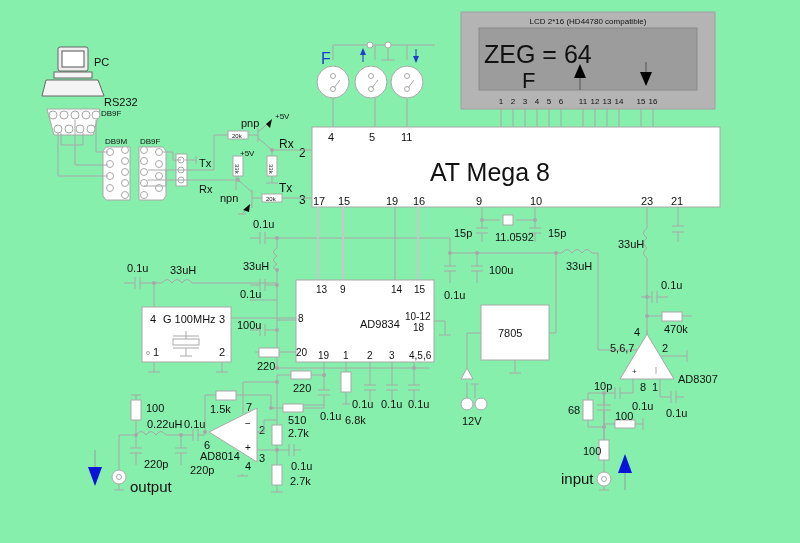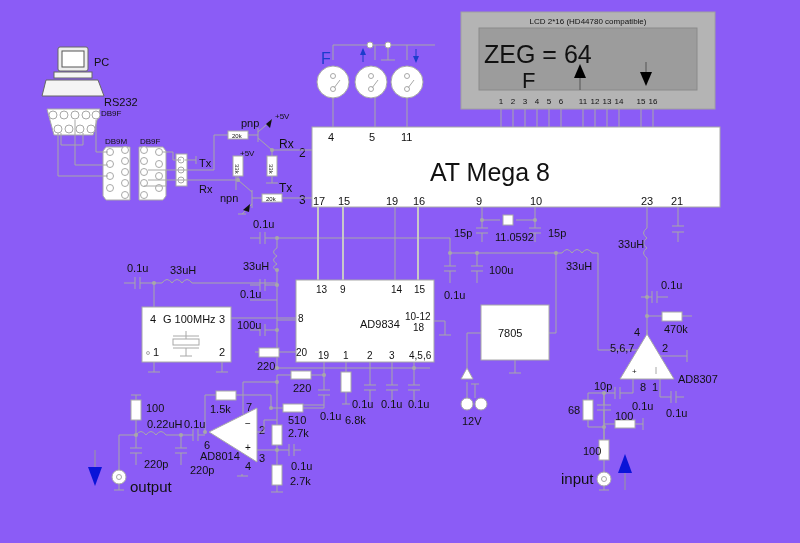--- a/index.html
+++ b/index.html
@@ -1,16 +1,16 @@
 <!DOCTYPE html>
 <html><head>
 <meta charset="utf-8">
 <style>
   html,body{margin:0;padding:0;background:#fff;}
-  #stage{position:relative;width:800px;height:543px;overflow:hidden;background:#8b5cf6;font-family:"Liberation Sans",sans-serif;}
+  #stage{position:relative;width:800px;height:543px;overflow:hidden;background:#86efac;font-family:"Liberation Sans",sans-serif;}
   svg{position:absolute;left:0;top:0;}
   .w{stroke:#a8a8a8;stroke-width:1;fill:none;}
   .wd{stroke:#c8c8c8;stroke-width:2;fill:none;}
   .box{stroke:#a8a8a8;stroke-width:1;fill:#fff;}
   .dot{fill:#a8a8a8;}
   text{font-family:"Liberation Sans",sans-serif;fill:#111;}
   .t10{font-size:10px;}
   .t11{font-size:11px;}
   .t12{font-size:12px;}
   .t8{font-size:8px;}

